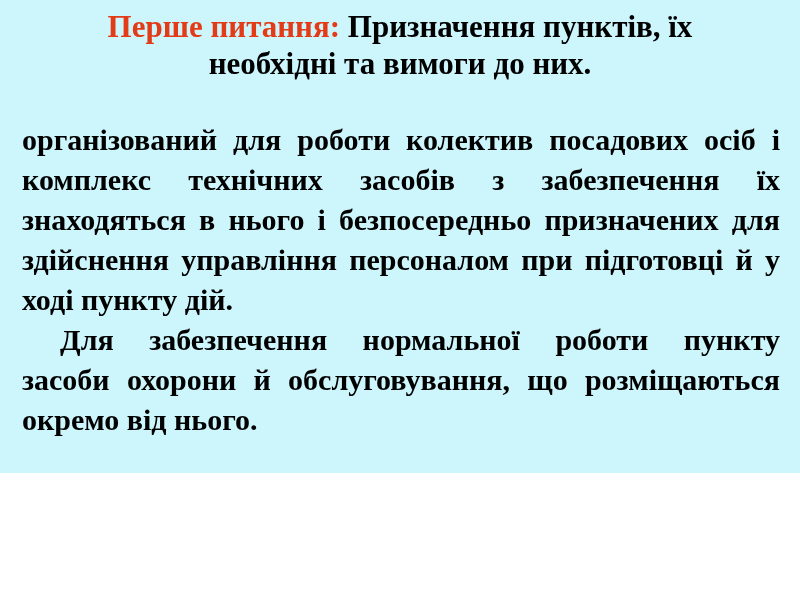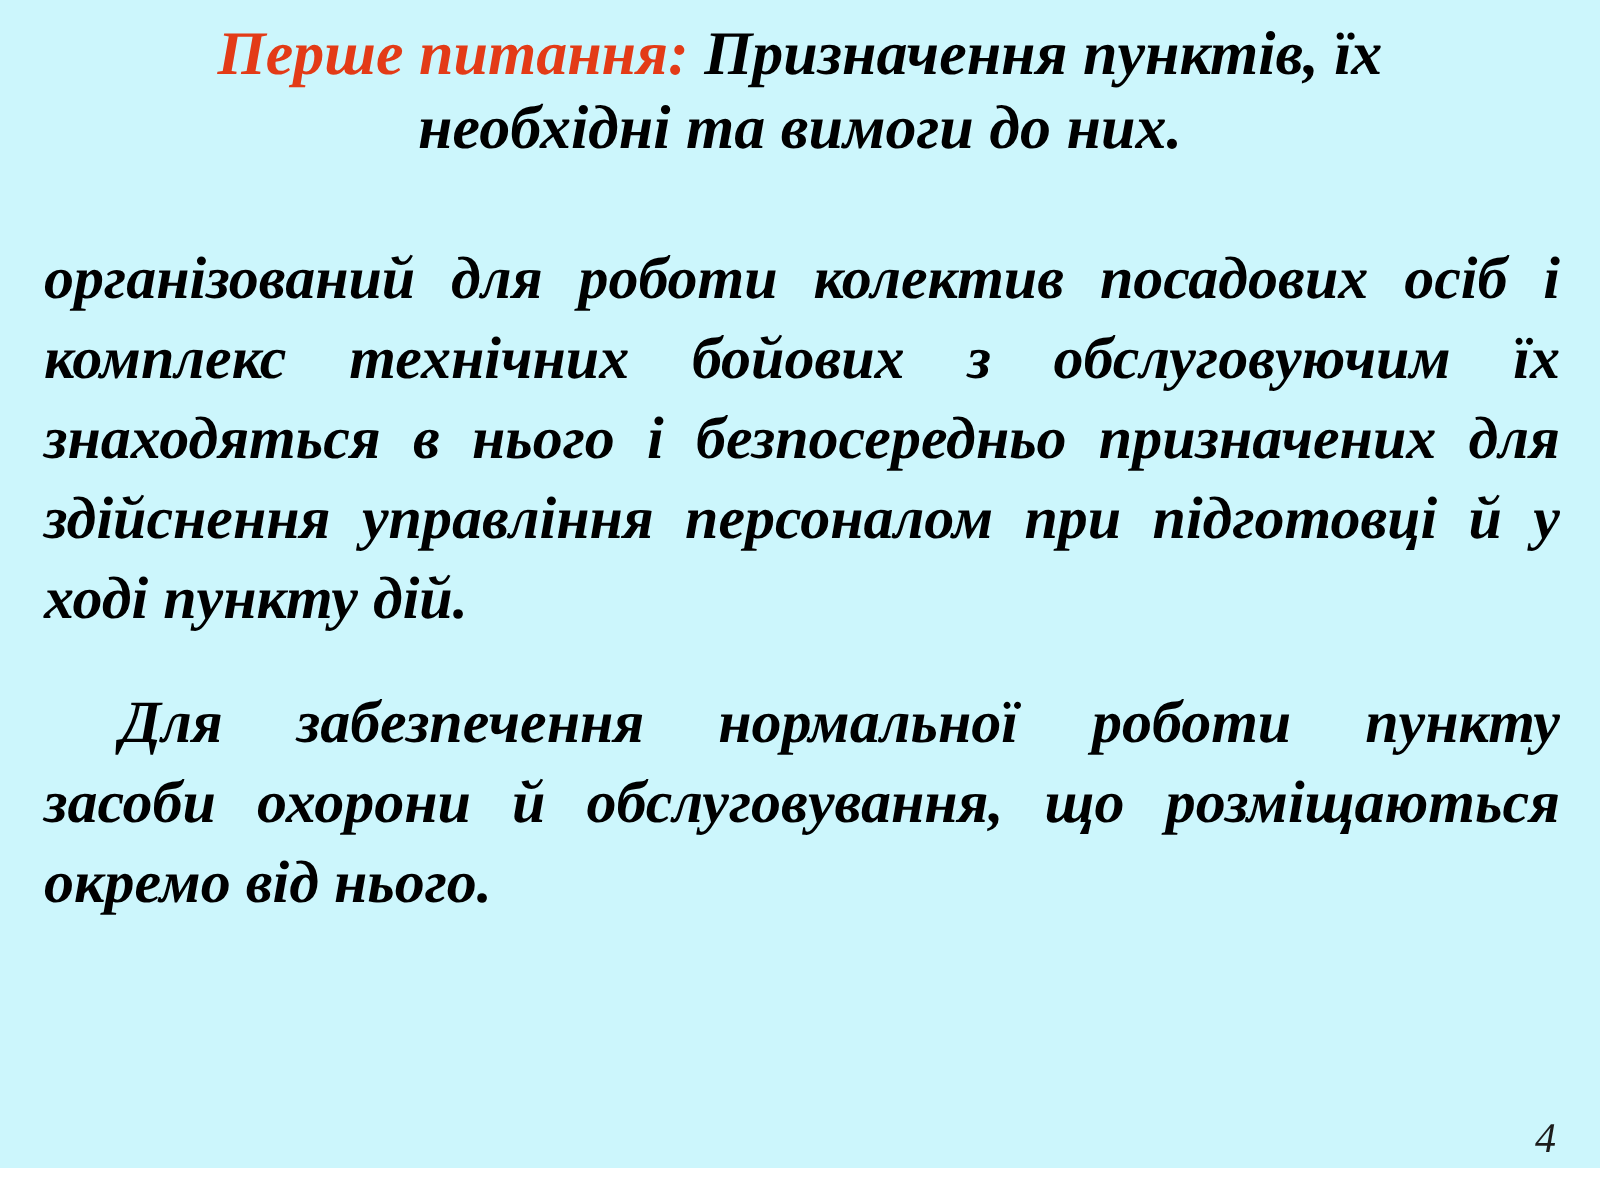--- a/index.html
+++ b/index.html
@@ -2,47 +2,45 @@
 <html style="--bg: #ccf6fc; --accent: #e33b17; --ink: #000000;"><head>
 <meta charset="utf-8">
 <style>
   html, body {
     margin: 0;
     padding: 0;
   }
   .slide {
     position: relative;
     width: 800px;
-    height: 584px;
+    height: 473px;
     background: var(--bg, #ccf6fc);
     overflow: hidden;
     font-family: "Liberation Serif", "DejaVu Serif", serif;
     color: var(--ink, #000000);
-    font-style: italic;
   }
   .title {
     padding-top: 8px;
     text-align: center;
     font-size: 31px;
     line-height: 37px;
     font-weight: bold;
   }
   .accent {
     color: var(--accent, #e33b17);
   }
   .body {
     margin-top: 38px;
     padding-left: 22px;
     padding-right: 20px;
     font-size: 30px;
     line-height: 40px;
     font-weight: bold;
   }
   .para + .para {
-    margin-top: 22px;
   }
   .tline {
     text-align: justify;
     text-align-last: justify;
     white-space: normal;
   }
   .tline.last {
     text-align: left;
     text-align-last: left;
   }
@@ -66,21 +64,21 @@
 
   <header class="title">
     <div class="title-line"><span class="accent">Перше питання:</span><span> Призначення пунктів, їх</span></div>
     <div class="title-line">необхідні та вимоги до них.</div>
   </header>
 
   <main class="body">
 
   <section class="para">
         <div class="tline"><span>організований для роботи колектив посадових осіб і</span></div>
-        <div class="tline"><span>комплекс технічних бойових з обслуговуючим їх</span></div>
+        <div class="tline"><span>комплекс технічних засобів з забезпечення їх</span></div>
         <div class="tline"><span>знаходяться в нього і безпосередньо призначених для</span></div>
         <div class="tline"><span>здійснення управління персоналом при підготовці й у</span></div>
         <div class="tline last"><span>ході пункту дій.</span></div>
       </section>
       <section class="para">
         <div class="tline indent"><span>Для забезпечення нормальної роботи пункту</span></div>
         <div class="tline"><span>засоби охорони й обслуговування, що розміщаються</span></div>
         <div class="tline last"><span>окремо від нього.</span></div>
       </section>
     </main>

